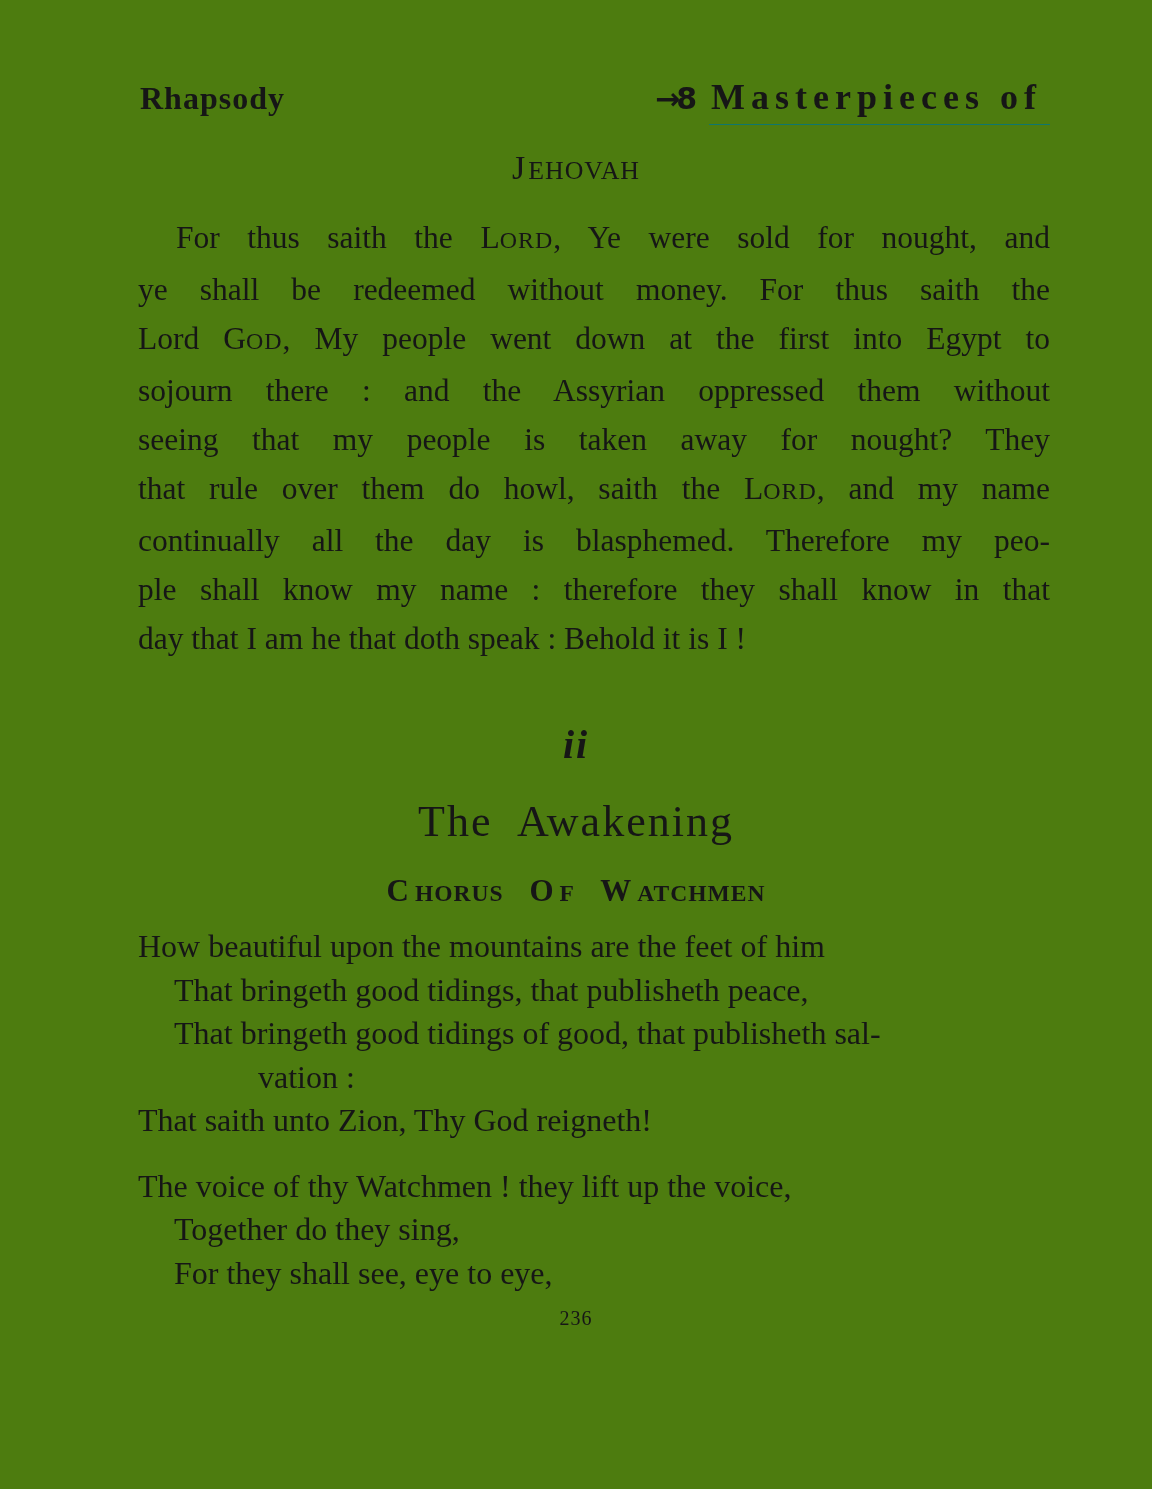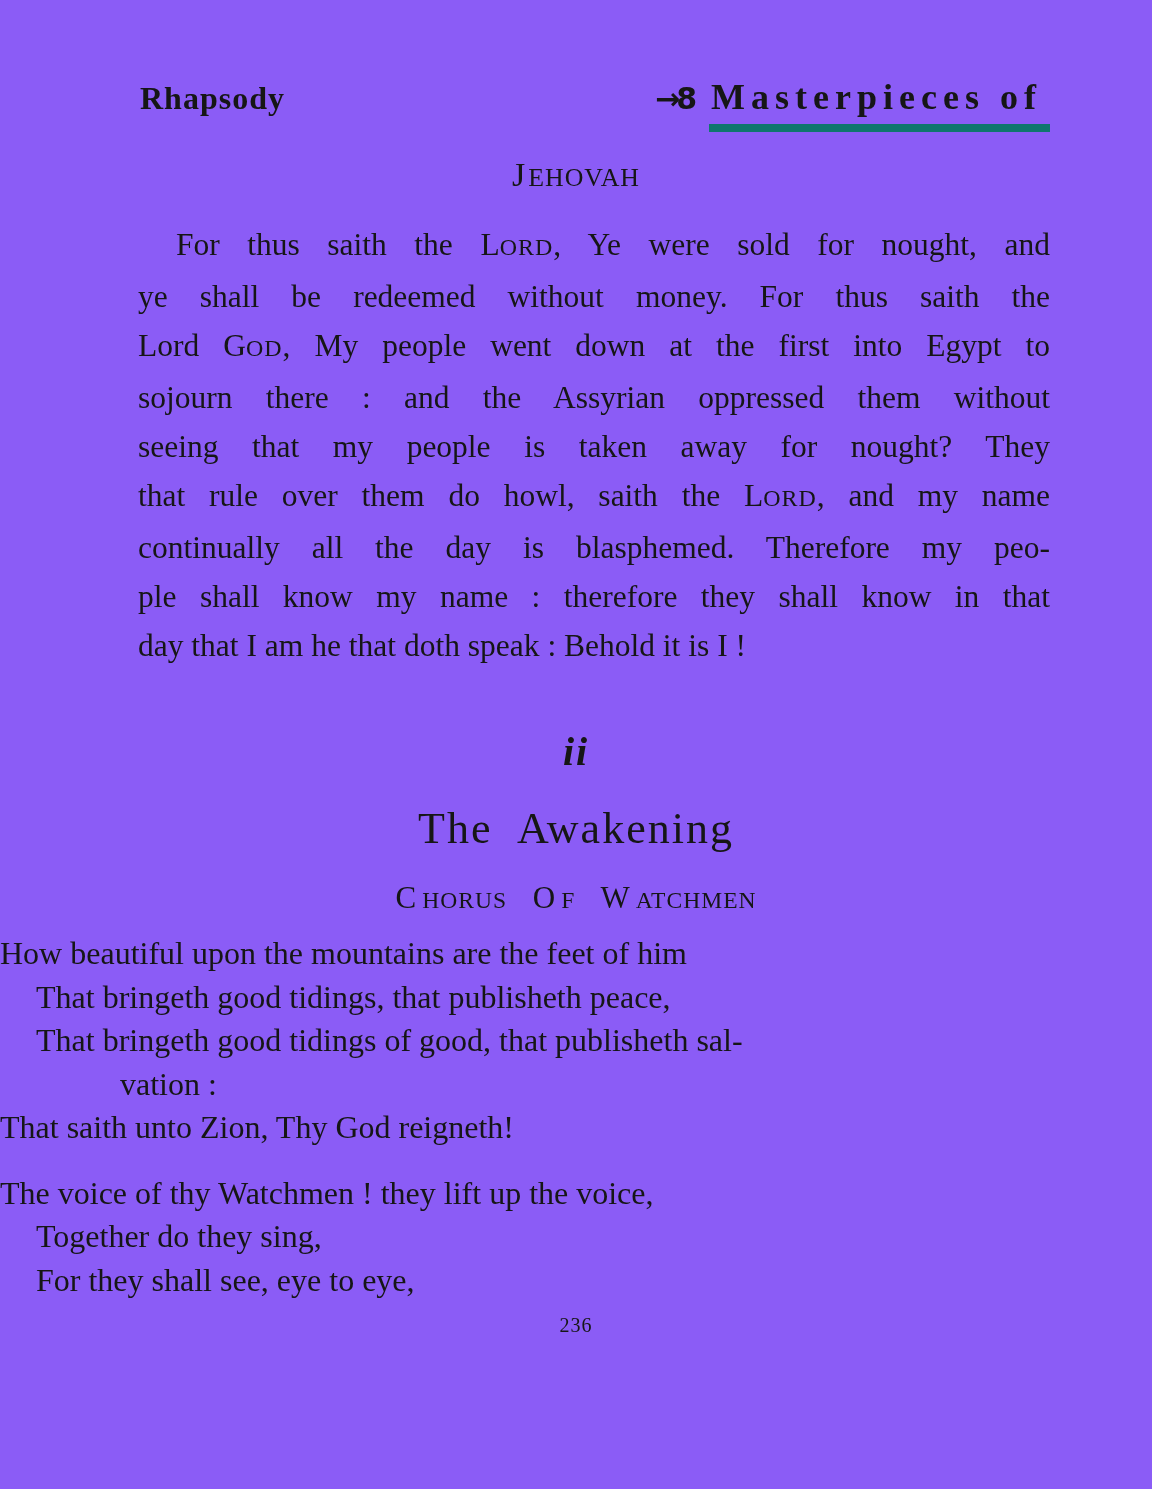--- a/index.html
+++ b/index.html
@@ -1,57 +1,57 @@
 <!DOCTYPE html>
 <html><head>
 <meta charset="utf-8">
 <style>
   html,body{margin:0;padding:0;background:#e8e8e8;}
   .page{
     position:relative;
     width:1152px;height:1489px;
-    background:#8b5cf6;
+    background:#4d7c0f;
     color:#161616;
     font-family:"Liberation Serif","DejaVu Serif",serif;
     overflow:hidden;
     margin:0 auto;
   }
   .running-head{
     display:flex;justify-content:space-between;align-items:baseline;
     margin:76px 102px 0 140px;
   }
   .head-left{font-size:32px;font-weight:700;letter-spacing:1px;}
   .head-right{display:inline-flex;align-items:baseline;gap:16px;}
   .ornament{font-family:"DejaVu Sans",sans-serif;font-size:30px;font-weight:600;letter-spacing:-4px;}
   .head-title{
     font-size:36px;font-weight:600;letter-spacing:6px;
-    border-bottom:8px solid #0f766e;padding:0 8px 6px 2px;text-align:right;
+    border-bottom:1px solid #0f766e;padding:0 8px 6px 2px;text-align:right;
   }
   .jehovah{
     margin:24px 0 0 0;text-align:center;
     font-size:34px;font-weight:500;letter-spacing:3px;
   }
   .para{margin:26px 102px 0 138px;}
   .pline{font-size:31.5px;line-height:49px;}
   .pline.justify{text-align:justify;text-align-last:justify;}
   .pline.first{text-indent:38px;}
   .sc{font-size:0.76em;letter-spacing:1px;}
   .section-number{
     margin:58px 0 0 0;text-align:center;
     font-size:40px;font-weight:700;letter-spacing:2px;font-style:italic;
   }
   .section-title{
     margin:28px 0 0 0;text-align:center;
     font-size:44px;font-weight:400;letter-spacing:2px;word-spacing:14px;
   }
   .section-subtitle{
     margin:26px 0 0 0;text-align:center;
-    font-size:31px;font-weight:400;letter-spacing:6px;word-spacing:12px;
+    font-size:31px;font-weight:700;letter-spacing:6px;word-spacing:12px;
   }
-  .stanza{margin-right:100px;}
+  .stanza{margin-left:138px;margin-right:100px;}
   .stanza-1{margin-top:16px;}
   .stanza-2{margin-top:22px;}
   .vline{font-size:32px;line-height:43.5px;}
   .ind1{padding-left:36px;}
   .ind2{padding-left:120px;}
   .folio{margin:12px 0 0 0;text-align:center;font-size:20px;letter-spacing:1px;}
 </style>
 </head>
 <body>
 

